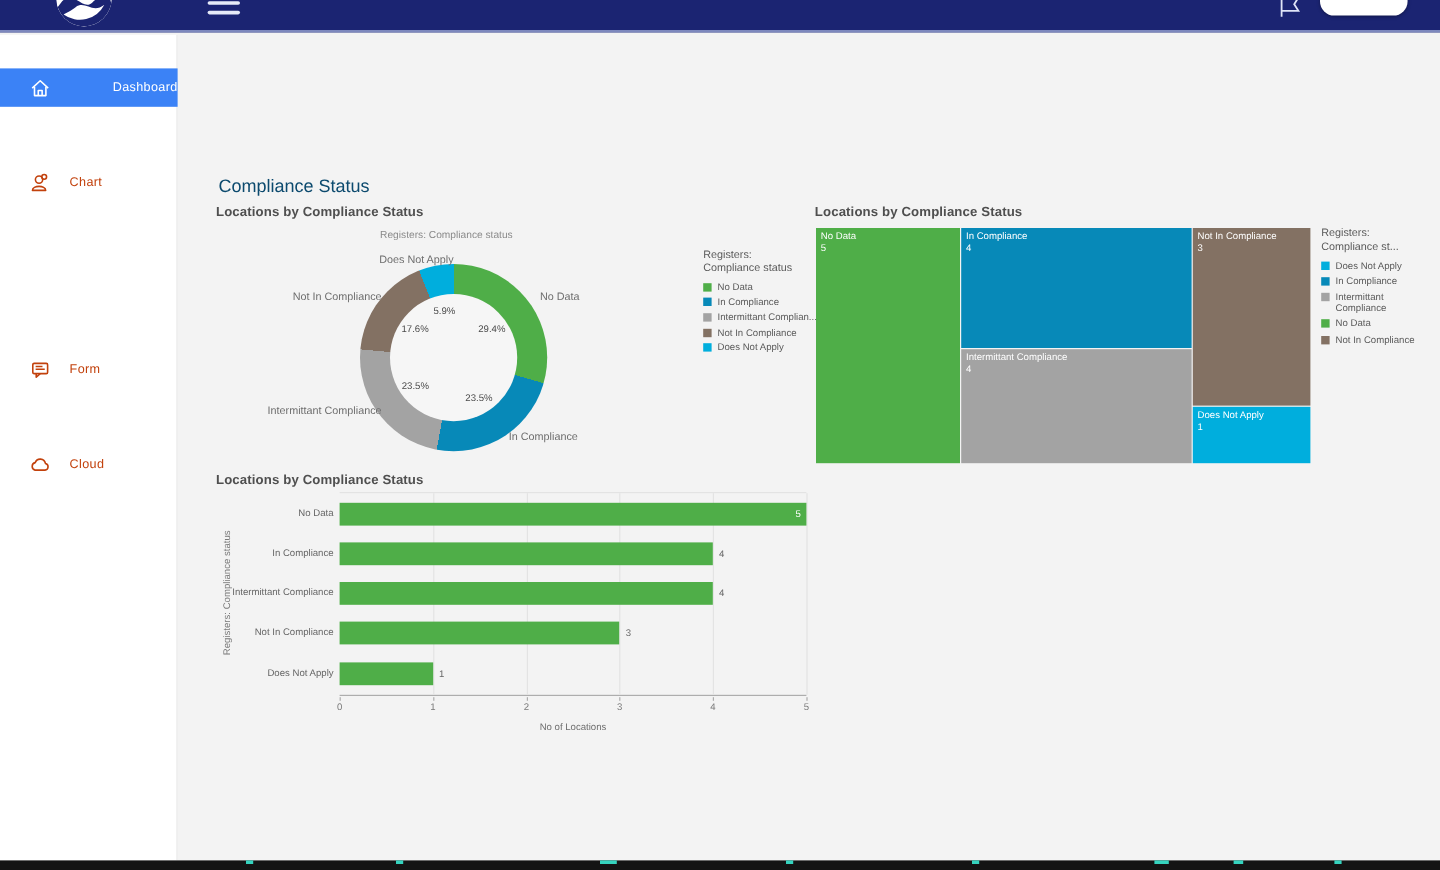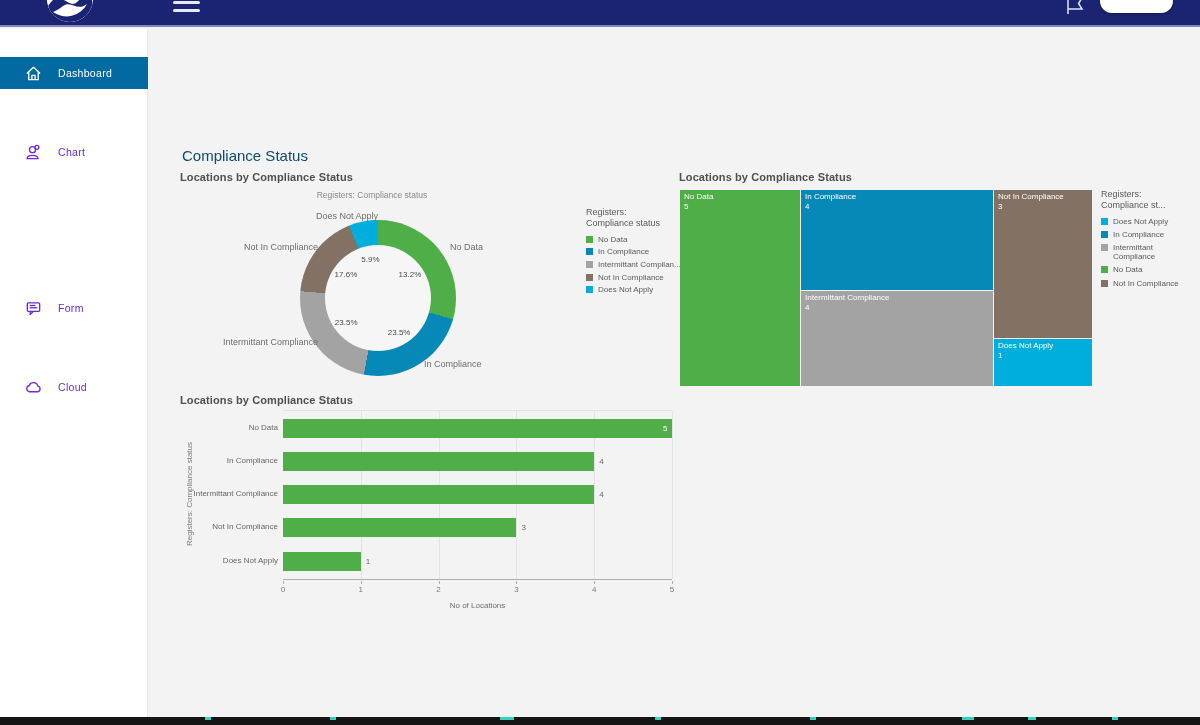--- a/index.html
+++ b/index.html
@@ -11,24 +11,24 @@
   .logo { position:absolute; left:47px; top:-24px; width:46px; height:46px; border-radius:50%; background:#fff; overflow:hidden; }
   .logo svg { position:absolute; left:0; top:0; }
   .hamburger { position:absolute; left:173px; top:0; width:28px; height:16px; cursor:pointer; }
   .hamburger span { position:absolute; left:0; width:27px; height:3px; border-radius:2px; background:#e6eaf8; }
   .hamburger span:nth-child(1){ top:1px; } .hamburger span:nth-child(2){ top:9px; }
   .flag-ico { position:absolute; left:1063px; top:-5px; }
   .pill-btn { position:absolute; left:1100px; top:-11px; width:73px; height:24px; border-radius:12px; background:#fff; border:none; box-shadow:0 1px 3px rgba(0,0,0,.35); cursor:pointer; }
 
   
   .sidebar { position:absolute; left:0; top:29px; width:148px; height:688px; background:#ffffff; border-right:1px solid #e8e8e8; z-index:20; }
-  .nav-item { position:absolute; left:0; width:148px; height:30px; display:flex; align-items:center; padding-left:24px; gap:15px; color:#6d28d9; cursor:pointer; }
+  .nav-item { position:absolute; left:0; width:148px; height:30px; display:flex; align-items:center; padding-left:24px; gap:15px; color:#c2410c; cursor:pointer; }
   .nav-item .lbl { font-size:10.5px; letter-spacing:.3px; }
   .nav-item svg { flex:0 0 auto; }
-  .nav-item.active { background:#0369a1; color:#ffffff; height:32px; }
+  .nav-item.active { background:#3b82f6; color:#ffffff; height:32px;justify-content:space-between; }
   .nav-security { color:#3c3c3c; }
 
   
   .main-bg { position:absolute; left:149px; top:29px; right:0; bottom:8px; background:#f3f3f3; }
   .page-title { position:absolute; left:182px; top:147px; font-size:15px; color:#0c4a6e; }
   .chart-title { position:absolute; font-size:11px; font-weight:bold; color:#4f4f4f; letter-spacing:.1px; }
 
   
   .donut-sub { position:absolute; left:282px; top:190px; width:180px; text-align:center; font-size:8.5px; color:#8a8a8a; }
   .donut { position:absolute; left:300px; top:220px; width:156px; height:156px; border-radius:50%; cursor:pointer; }
@@ -128,21 +128,21 @@
 
   <div class="main-bg"></div>
 
   <div class="page-title">Compliance Status</div>
 
   <div class="chart-title" style="left:180px; top:171px;">Locations by Compliance Status</div>
   <div class="donut-sub">Registers: Compliance status</div>
   <div class="donut" id="donut" style="background: conic-gradient(rgb(79, 174, 72) 0%, rgb(79, 174, 72) 29.4%, rgb(7, 137, 184) 29.4%, rgb(7, 137, 184) 52.9%, rgb(163, 163, 163) 52.9%, rgb(163, 163, 163) 76.4%, rgb(131, 113, 99) 76.4%, rgb(131, 113, 99) 94%, rgb(0, 174, 221) 94%, rgb(0, 174, 221) 99.9%);"></div>
   <div class="donut-hole"></div>
   <div id="donut-labels">
-      <div class="pct-label" style="left: 409.912px; top: 273.883px;">13.2%</div>
+      <div class="pct-label" style="left: 409.912px; top: 273.883px;">29.4%</div>
       <div class="slice-label" style="left: 450px; top: 247px; transform: translate(0px, -50%);">No Data</div>
       <div class="pct-label" style="left: 399.114px; top: 331.974px;">23.5%</div>
       <div class="slice-label" style="left: 424px; top: 364px; transform: translate(0px, -50%);">In Compliance</div>
       <div class="pct-label" style="left: 346.164px; top: 322.217px;">23.5%</div>
       <div class="slice-label" style="left: 318px; top: 342px; transform: translate(-100%, -50%);">Intermittant Compliance</div>
       <div class="pct-label" style="left: 345.937px; top: 274.084px;">17.6%</div>
       <div class="slice-label" style="left: 318px; top: 247px; transform: translate(-100%, -50%);">Not In Compliance</div>
       <div class="pct-label" style="left: 370.381px; top: 258.732px; text-align: center;">5.9%</div>
       <div class="slice-label" style="left: 347px; top: 216px; transform: translate(-50%, -50%);">Does Not Apply</div>
     </div>

